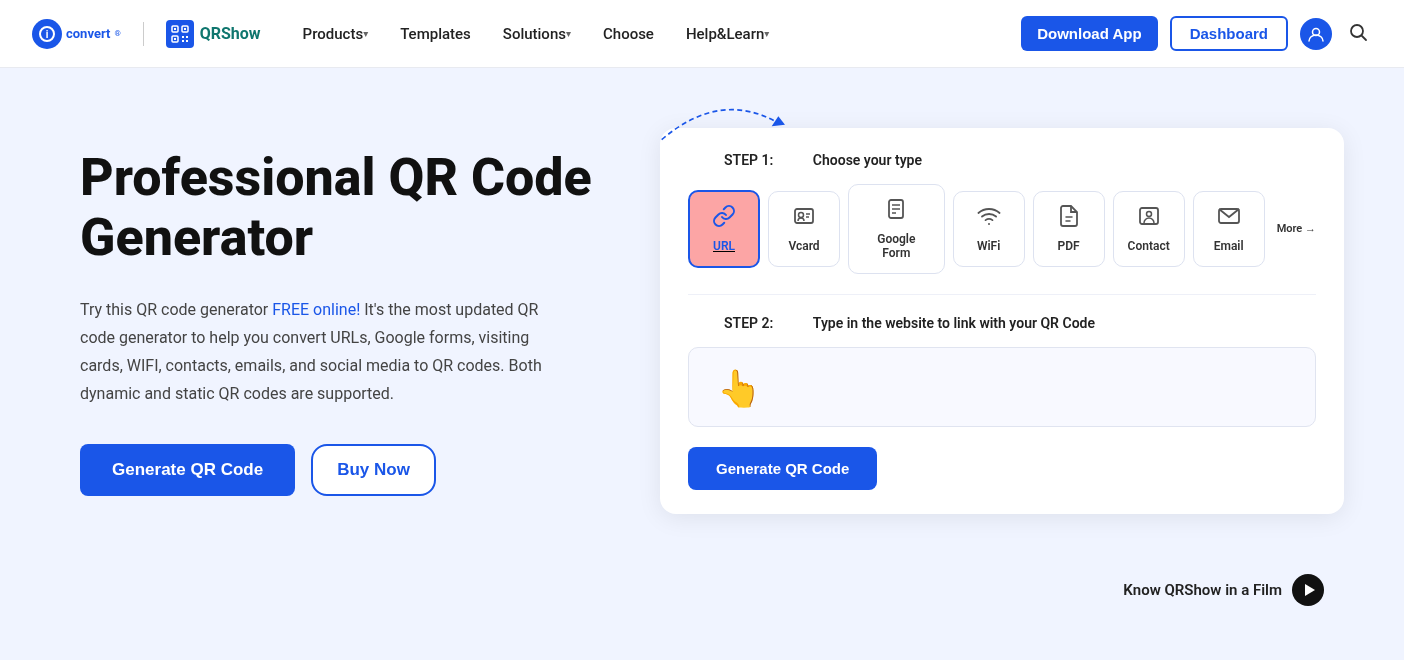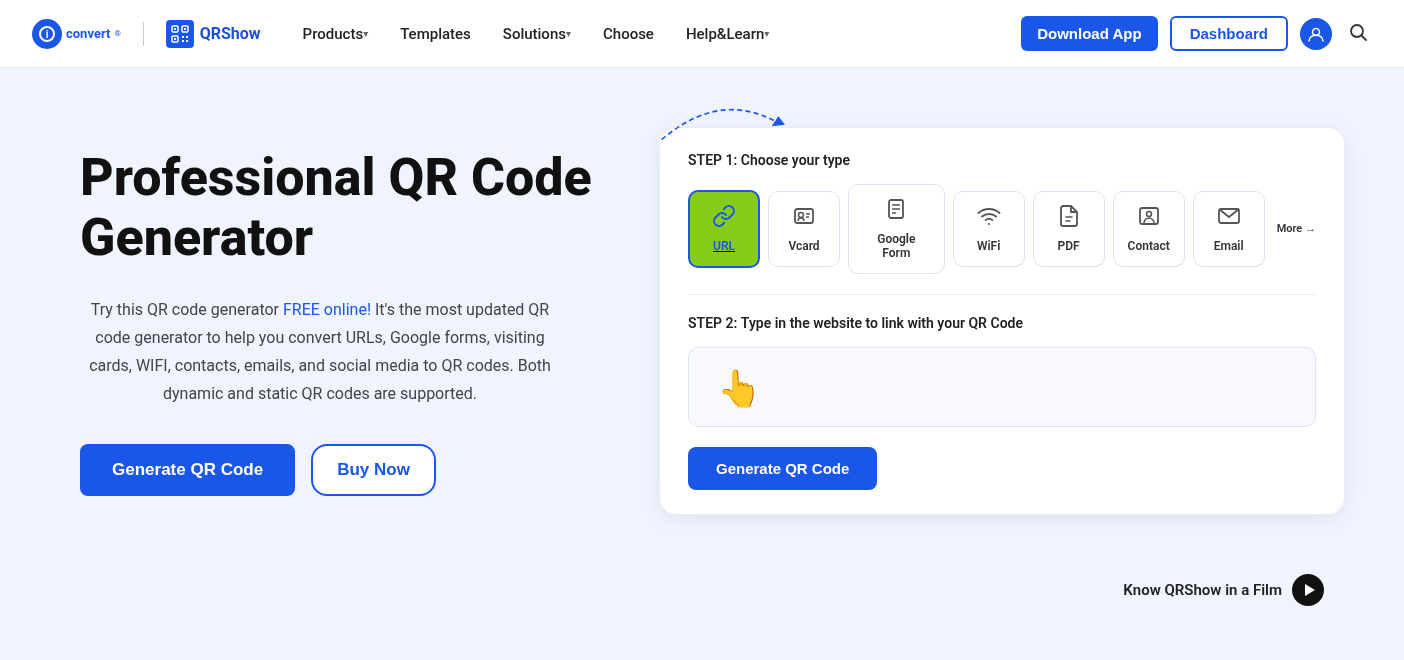--- a/index.html
+++ b/index.html
@@ -76,21 +76,21 @@
       align-items: center;
       justify-content: center;
     }
     .qr-icon-box svg {
       width: 18px;
       height: 18px;
     }
     .qrshow-text {
       font-size: 16px;
       font-weight: 700;
-      color: #1d4ed8;
+      color: #0f766e;
     }
     .nav-links {
       display: flex;
       align-items: center;
       gap: 4px;
       flex: 1;
     }
     .nav-item {
       display: flex;
       align-items: center;
@@ -171,21 +171,20 @@
       color: #111;
       line-height: 1.15;
       margin-bottom: 28px;
     }
     .hero-desc {
       font-size: 16px;
       color: #444;
       line-height: 1.75;
       margin-bottom: 36px;
       max-width: 480px;
-      text-align: center;
     }
     .hero-desc .highlight {
       color: #1a56e8;
     }
     .hero-buttons {
       display: flex;
       gap: 16px;
     }
     .btn-generate {
       background: #1a56e8;
@@ -232,20 +231,21 @@
 
     .step-label {
       font-size: 14px;
       font-weight: 600;
       color: #1a56e8;
       margin-bottom: 16px;
     }
     .step-label span {
       color: #222;
       font-weight: 600;
+      margin-left: 36px;
     }
 
     
     .type-cards {
       display: flex;
       gap: 8px;
       align-items: center;
       margin-bottom: 4px;
       flex-wrap: nowrap;
     }
@@ -257,21 +257,21 @@
       padding: 12px 14px;
       border-radius: 10px;
       border: 1.5px solid #dde2f0;
       cursor: pointer;
       min-width: 72px;
       background: white;
       transition: all 0.15s;
     }
     .type-card.active {
       border: 2px solid #1a56e8;
-      background: #84cc16;
+      background: #fca5a5;
       text-decoration: underline;
     }
     .type-card .icon {
       font-size: 22px;
       color: #333;
     }
     .type-card.active .icon { color: #1a56e8; }
     .type-card .label {
       font-size: 12px;
       font-weight: 600;

